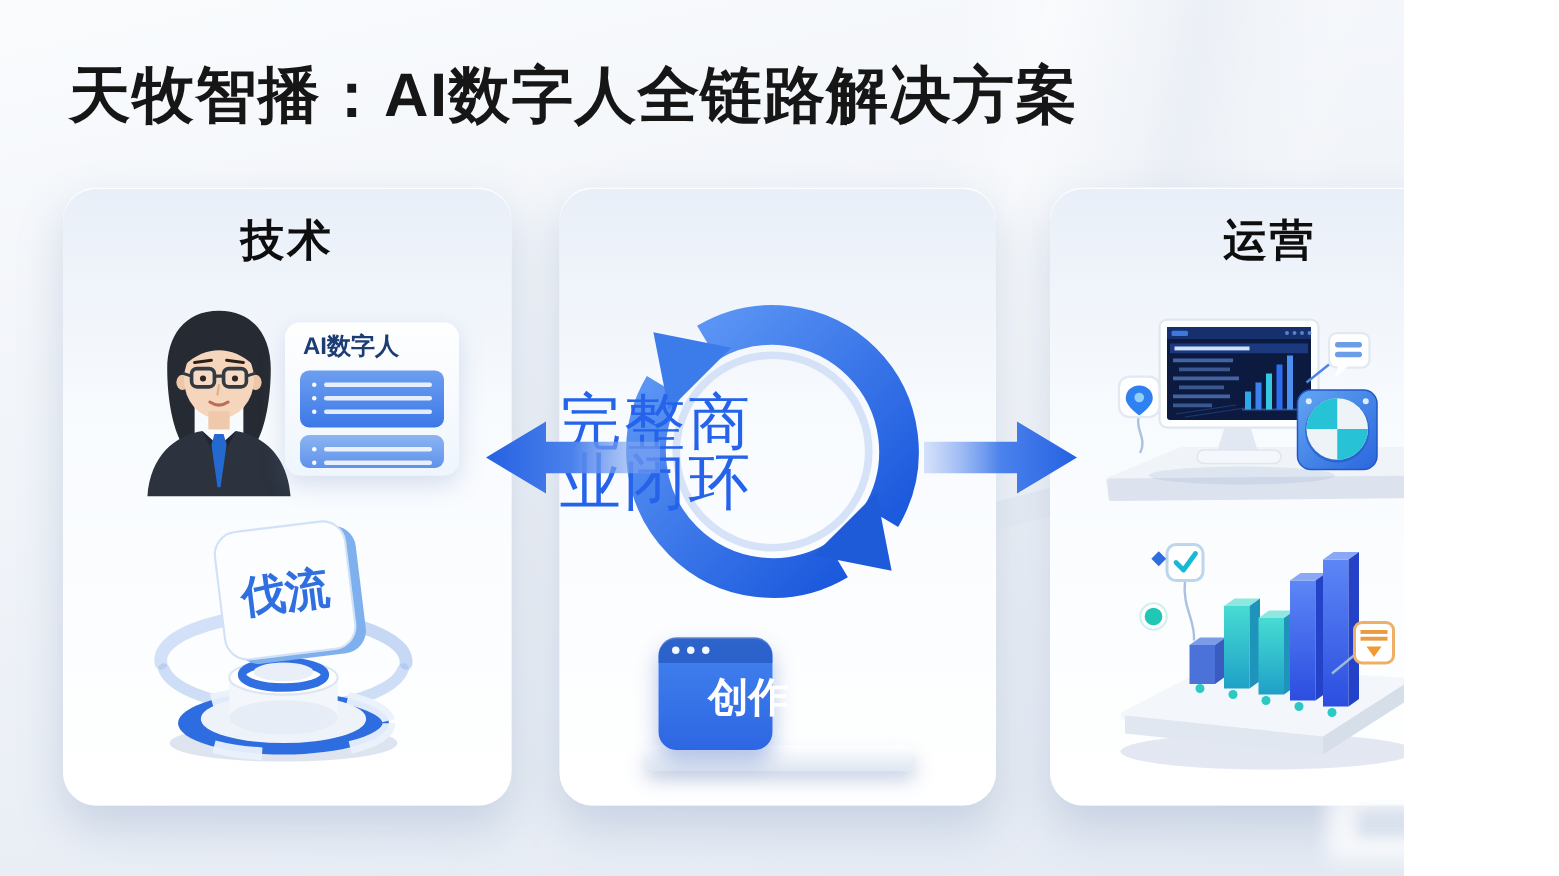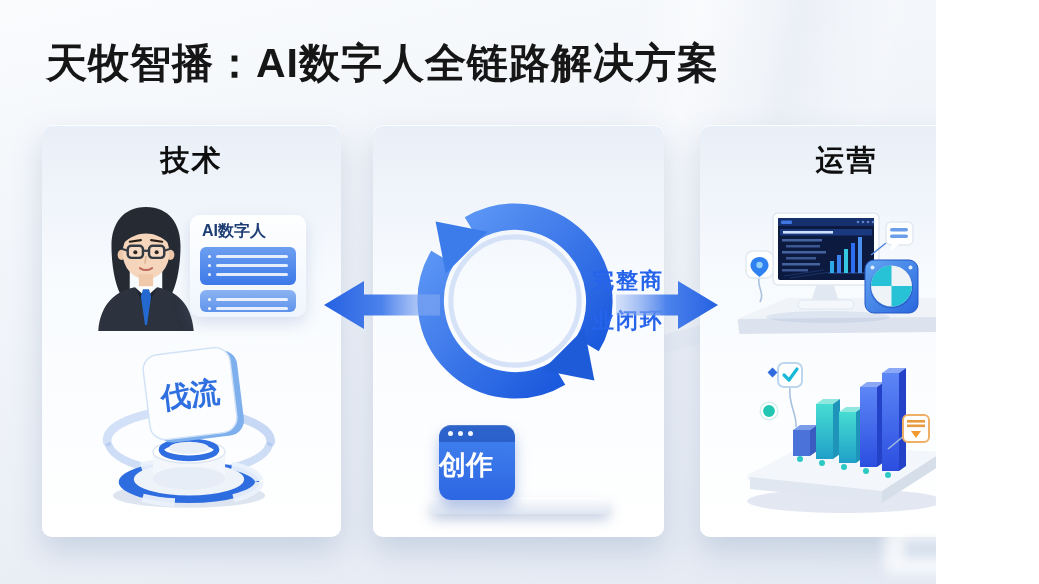--- a/index.html
+++ b/index.html
@@ -8,53 +8,53 @@
     background:linear-gradient(168deg,#f9fbfd 0%,#f1f4f9 40%,#e4eaf3 100%);}
   .streak{position:absolute;pointer-events:none;}
   .streak1{right:-160px;top:-120px;width:640px;height:420px;
     background:linear-gradient(115deg,rgba(255,255,255,0) 30%,rgba(255,255,255,.85) 48%,rgba(255,255,255,0) 66%);
     transform:rotate(-14deg);}
   .streak2{right:-120px;top:-40px;width:560px;height:360px;
     background:linear-gradient(115deg,rgba(255,255,255,0) 35%,rgba(222,229,240,.55) 50%,rgba(255,255,255,0) 64%);
     transform:rotate(-14deg);}
   .abs{position:absolute;}
   #title{left:46px;top:36px;font-size:41px;font-weight:800;color:#161616;letter-spacing:1px;}
-  .card{position:absolute;top:125px;height:412px;border-radius:10px;
+  .card{position:absolute;top:125px;height:412px;border-radius:22px;
     background:linear-gradient(180deg,#e9eff8 0%,#f8fbfe 38%,#ffffff 100%);
     box-shadow:0 14px 30px rgba(100,128,172,.25), inset 0 1px 0 rgba(255,255,255,.9);}
   #card-tech{left:42px;width:299px;}
   #card-content{left:373px;width:291px;}
   #card-ops{left:700px;width:293px;}
   .card-heading{position:absolute;left:0;top:16px;width:100%;text-align:center;
     font-size:29px;font-weight:800;color:#0e0e0e;letter-spacing:2px;}
   
   .ai-card{position:absolute;left:148px;top:90px;width:116px;height:102px;border-radius:10px;
     background:linear-gradient(180deg,rgba(255,255,255,.95),rgba(238,245,253,.9));
     box-shadow:0 6px 16px rgba(110,140,190,.25);}
   .ai-card-label{position:absolute;left:12px;top:6px;font-size:16px;font-weight:800;color:#1c3c74;text-align:right;}
   .ai-block{position:absolute;left:10px;right:10px;border-radius:6px;
     background:linear-gradient(180deg,#6d9ff0,#3c78e8);padding:5px 8px;box-sizing:border-box;}
   .ai-block.b1{top:32px;height:38px;}
   .ai-block.b2{top:75px;height:22px;background:linear-gradient(180deg,#8cb4f2,#5e92ec);}
   .ai-row{display:flex;align-items:center;height:9px;}
   .ai-dot{width:3px;height:3px;border-radius:50%;background:rgba(255,255,255,.95);margin-right:5px;flex:0 0 auto;}
   .ai-line{height:2.5px;border-radius:2px;background:rgba(255,255,255,.85);flex:1 1 auto;}
   
-  .cycle-text{position:absolute;left:0;top:136px;width:100%;text-align:right;
-    font-size:22px;font-weight:700;color:#2563eb;line-height:40px;letter-spacing:2px;}
+  .cycle-text{position:absolute;left:0;top:136px;width:100%;text-align:left;
+    font-size:41px;font-weight:400;color:#2563eb;line-height:40px;letter-spacing:2px;}
   .cycle-text span{display:block;}
   
   .app-btn{position:absolute;top:300px;width:76px;height:75px;border-radius:12px;
     background:linear-gradient(180deg,#4384f0 0%,#2d66e2 100%);
     box-shadow:0 8px 14px rgba(46,90,190,.35), inset 0 1px 0 rgba(255,255,255,.35);}
   .app-btn .bar{position:absolute;left:0;top:0;width:100%;height:17px;border-radius:12px 12px 0 0;
     background:rgba(18,62,160,.45);}
   .dot3{position:absolute;left:9px;top:6px;display:flex;gap:5px;}
   .dot3 i{width:5px;height:5px;border-radius:50%;background:#fff;opacity:.95;display:block;}
-  .app-label{position:absolute;left:0;top:22px;width:100%;font-size:27px;font-weight:800;color:#fff;}
+  .app-label{position:absolute;left:0;top:22px;width:100%;text-align:center;font-size:27px;font-weight:800;color:#fff;padding-left:22px;}
   .btn-platform{position:absolute;left:56px;top:372px;width:182px;height:17px;border-radius:9px;
     background:linear-gradient(180deg,#ffffff,#dfe7f2);box-shadow:0 7px 12px rgba(115,140,185,.35);}
   
   .flow-arrow{z-index:5;}
   
   .watermark{left:884px;top:528px;width:132px;height:46px;border-radius:8px;
     background:rgba(255,255,255,.72);filter:blur(6px);}
   .watermark2{left:905px;top:540px;width:80px;height:18px;background:rgba(210,220,235,.8);filter:blur(4px);}
 </style>
 </head>

